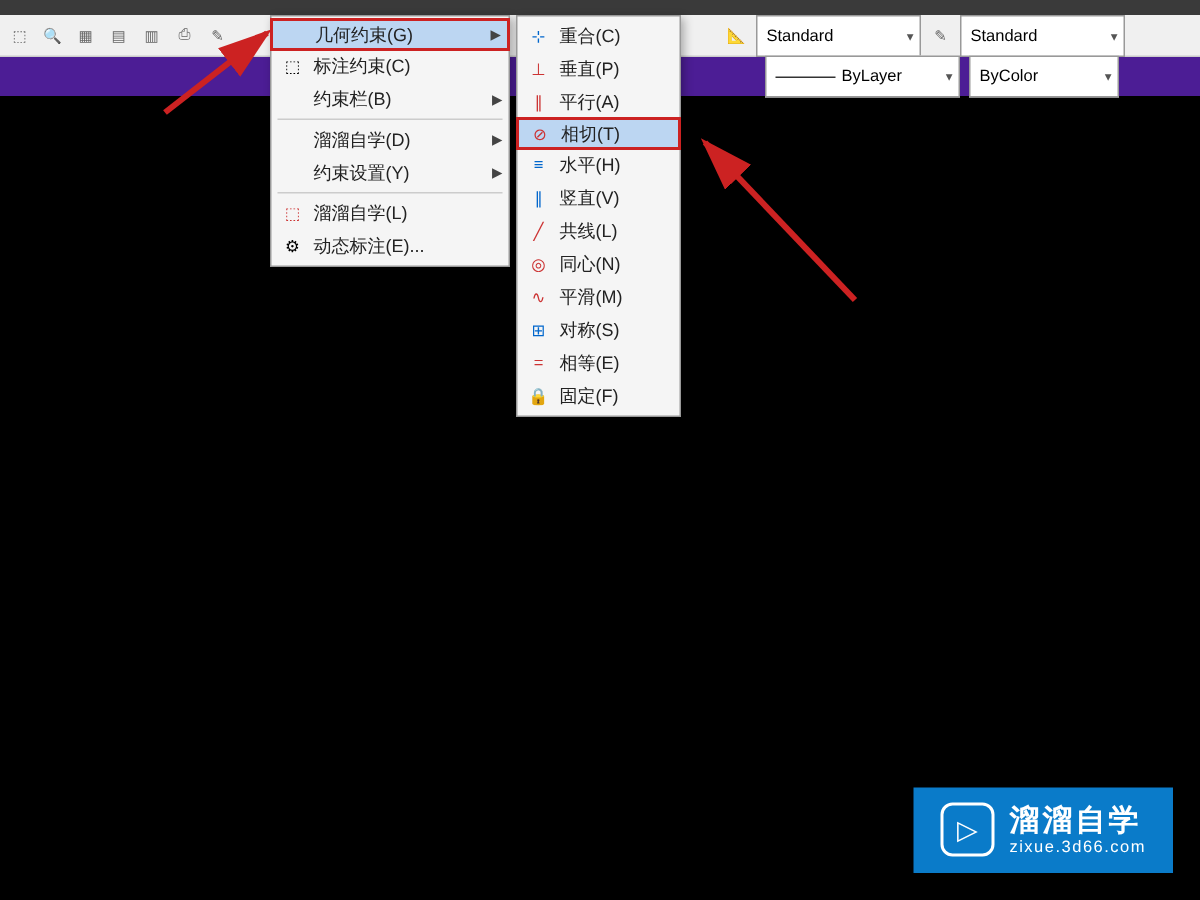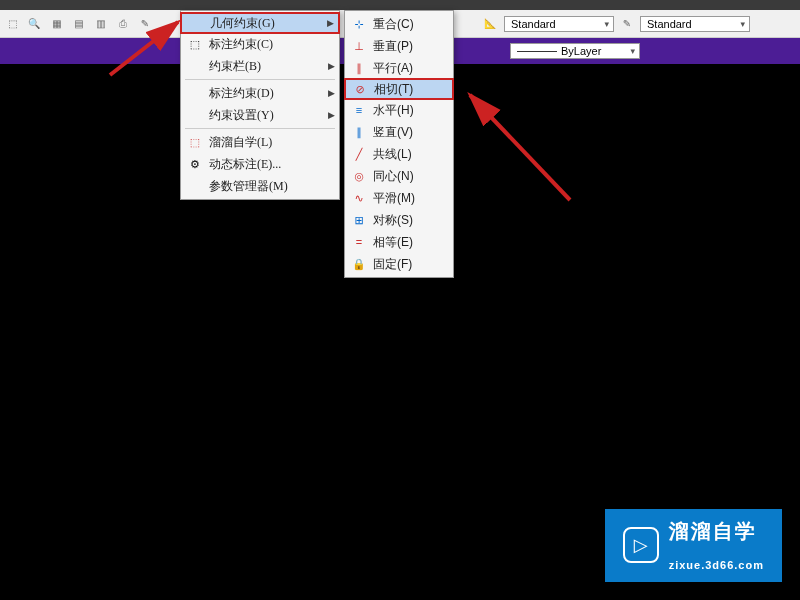--- a/index.html
+++ b/index.html
@@ -40,21 +40,21 @@
       background: #4c1d95;
       height: 26px;
       display: flex;
       align-items: center;
       padding: 2px 4px;
       gap: 6px;
     }
     .combo {
       background: #fff;
       border: 1px solid #999;
-      height: 16px;
+      height: 28px;
       display: flex;
       align-items: center;
       padding: 0 18px 0 6px;
       font-size: 11px;
       position: relative;
       cursor: pointer;
     }
     .combo::after {
       content: "▾";
       position: absolute;
@@ -72,21 +72,20 @@
       position: absolute;
       background: #f5f5f5;
       border: 1px solid #999;
       box-shadow: 2px 2px 6px rgba(0,0,0,0.3);
       min-width: 160px;
       padding: 2px 0;
     }
     .menu-main {
       top: 10px;
       left: 180px;
-      font-family: Liberation Serif, serif;
     }
     .menu-sub {
       top: 10px;
       left: 344px;
       min-width: 110px;
     }
     .menu-item {
       display: flex;
       align-items: center;
       height: 22px;
@@ -152,24 +151,23 @@
       border-radius: 8px;
       display: flex;
       align-items: center;
       justify-content: center;
       font-size: 18px;
     }
     .wm-text {
       display: flex;
       flex-direction: column;
       line-height: 1.2;
-      gap: 16px;
     }
     .wm-title { font-size: 20px; font-weight: bold; letter-spacing: 2px; }
-    .wm-url { font-size: 11px; letter-spacing: 1px; font-weight: bold; }
+    .wm-url { font-size: 11px; letter-spacing: 1px; }
     .line-sample {
       width: 40px;
       height: 1px;
       background: #333;
       display: inline-block;
       margin-right: 4px;
     }
   </style>
 </head>
 <body>
@@ -194,20 +192,23 @@
     <span>Standard</span>
   </div>
 </div>
 
 <div class="properties-bar">
   <span style="flex:0 0 500px"></span>
   <div class="combo" style="width:130px;">
     <span class="line-sample"></span>
     <span>ByLayer</span>
   </div>
+  <div class="combo" style="width:100px;">
+    <span>ByColor</span>
+  </div>
 </div>
 
 <div class="canvas"></div>
 
 <div class="menu menu-main">
   <div class="menu-item highlighted">
     <span class="menu-icon"></span>
     <span class="menu-label">几何约束(G)</span>
     <span class="menu-arrow">▶</span>
   </div>
@@ -216,40 +217,36 @@
     <span class="menu-label">标注约束(C)</span>
   </div>
   <div class="menu-item">
     <span class="menu-icon"></span>
     <span class="menu-label">约束栏(B)</span>
     <span class="menu-arrow">▶</span>
   </div>
   <div class="menu-sep"></div>
   <div class="menu-item">
     <span class="menu-icon"></span>
-    <span class="menu-label">标注约束(D)</span>
+    <span class="menu-label">溜溜自学(D)</span>
     <span class="menu-arrow">▶</span>
   </div>
   <div class="menu-item">
     <span class="menu-icon"></span>
     <span class="menu-label">约束设置(Y)</span>
     <span class="menu-arrow">▶</span>
   </div>
   <div class="menu-sep"></div>
   <div class="menu-item">
     <span class="menu-icon" style="color:#c33;">⬚</span>
     <span class="menu-label">溜溜自学(L)</span>
   </div>
   <div class="menu-item">
     <span class="menu-icon">⚙</span>
     <span class="menu-label">动态标注(E)...</span>
-  </div>
-  <div class="menu-item">
-    <span class="menu-icon"></span>
-    <span class="menu-label">参数管理器(M)</span>
   </div>
 </div>
 
 <div class="menu menu-sub">
   <div class="menu-item">
     <span class="menu-icon" style="color:#06c;">⊹</span>
     <span class="menu-label">重合(C)</span>
   </div>
   <div class="menu-item">
     <span class="menu-icon" style="color:#c33;">⊥</span>

